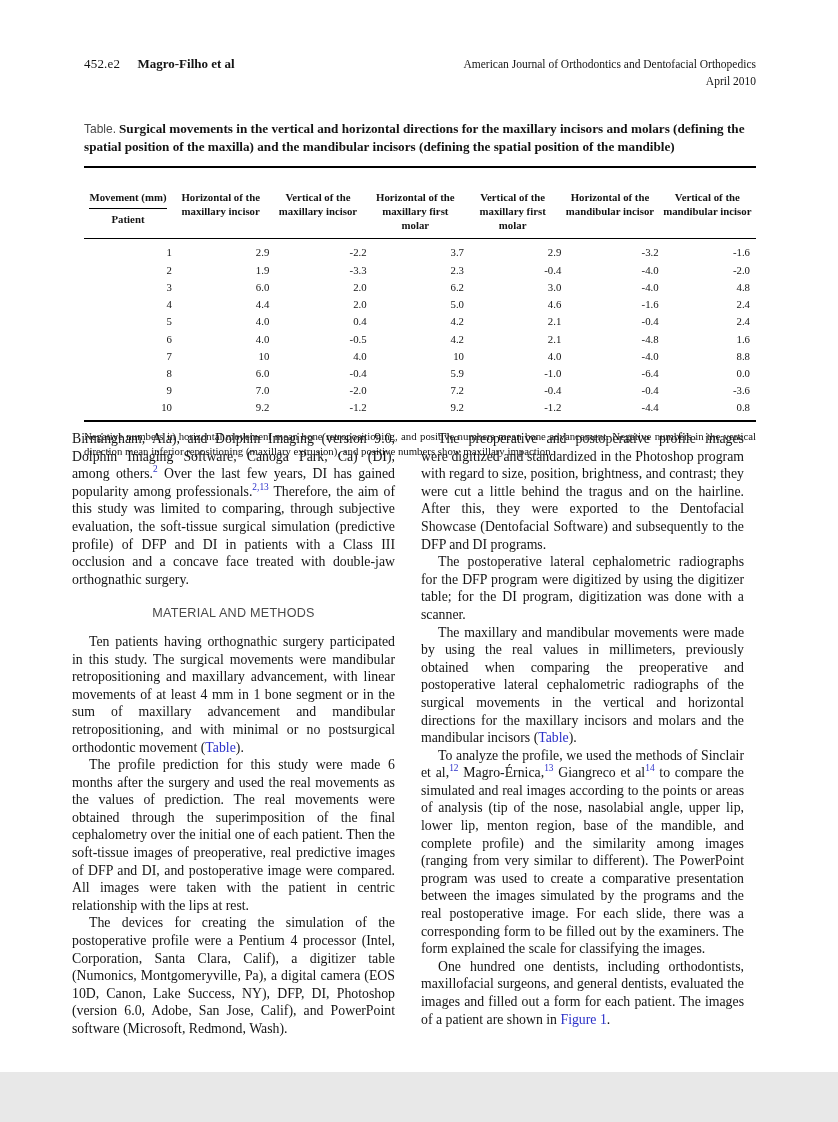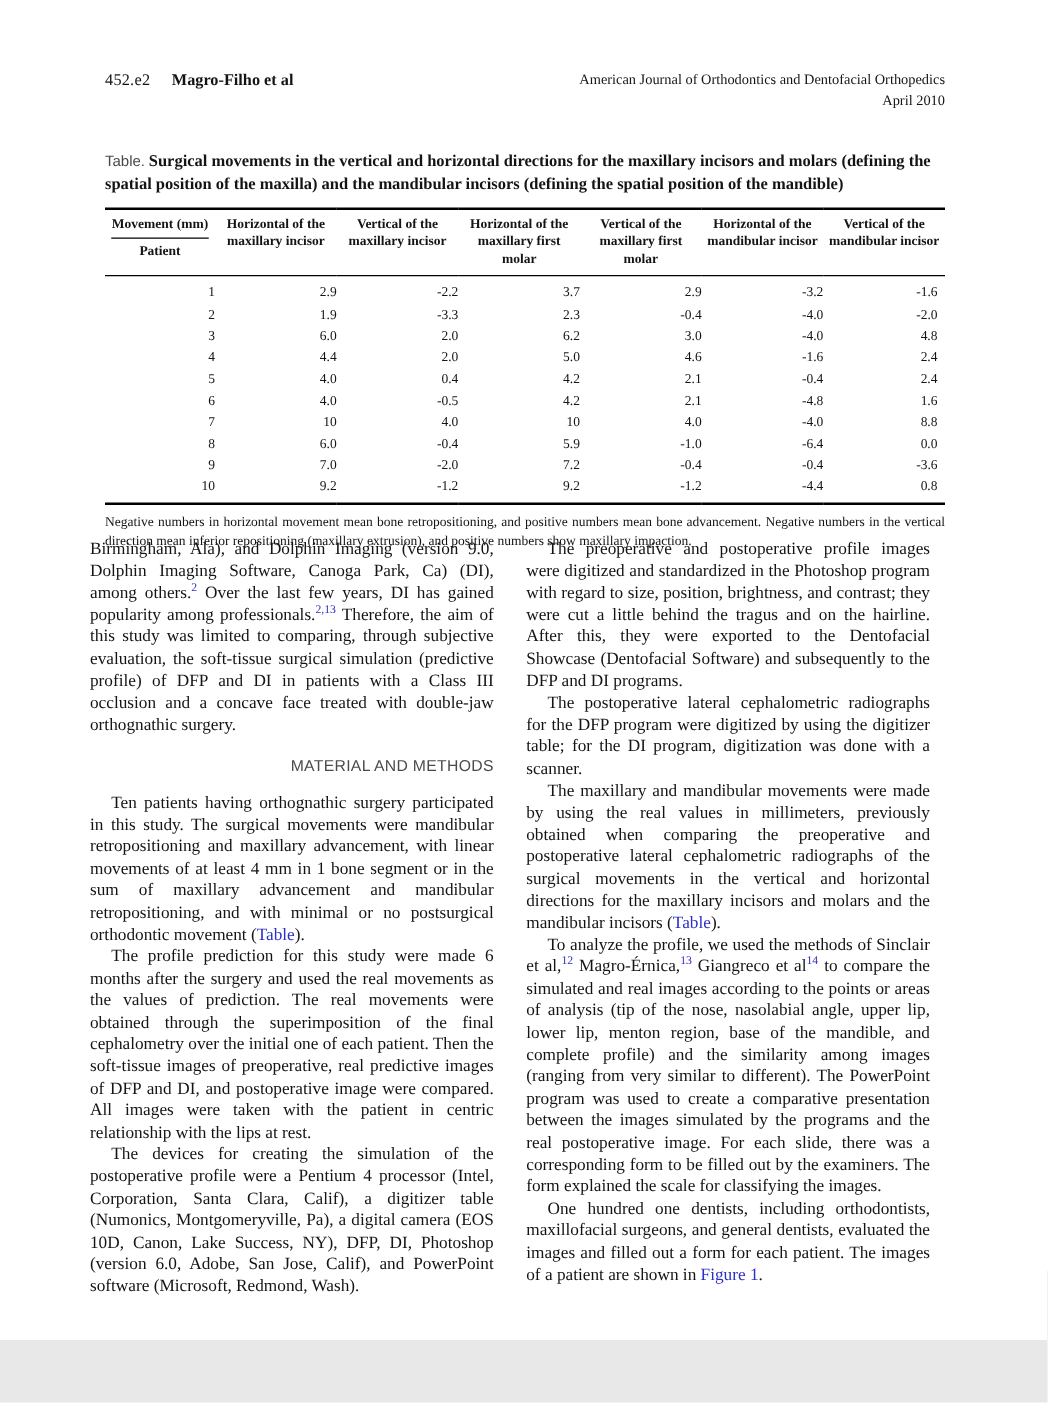--- a/index.html
+++ b/index.html
@@ -38,21 +38,21 @@
     margin-right:3px;
   }
   table.datatable{
     width:100%;border-collapse:collapse;margin-top:9px;
     border-top:2.4px solid var(--rule_black);
     border-bottom:2.4px solid var(--rule_black);
     font-size:10.8px;table-layout:fixed;
   }
   table.datatable thead th{
     font-weight:bold;vertical-align:top;text-align:center;
-    padding:5px 2px 6px 2px;line-height:1.28;
+    padding:23px 2px 6px 2px;line-height:1.28;
     border-bottom:1.1px solid var(--rule_black);
   }
   th.col-patient{text-align:left;width:88px;}
   .movement-label{display:inline-block;border-bottom:1.6px solid var(--rule_black);padding-bottom:3px;white-space:nowrap;}
   .patient-label{margin-top:4px;}
   table.datatable tbody td{
     padding:1.6px 0 1.6px 0;line-height:1.3;
     text-align:right;
   }
   td.cell-patient{text-align:right;padding-right:76px;}
@@ -68,21 +68,21 @@
     position:absolute;top:430px;left:72px;width:672px;
     display:flex;gap:26px;
   }
   .col{width:323px;font-size:13.8px;line-height:17.6px;text-align:justify;}
   .col p{margin:0;}
   .col p.indent{text-indent:17px;}
   .section-heading{
     font-family:"Liberation Sans","DejaVu Sans",sans-serif;
     font-size:12.6px;color:var(--heading_gray);
     letter-spacing:0.25px;font-weight:normal;
-    margin:17px 0 10px 0;text-align:right;
+    margin:17px 0 10px 0;text-align:center;
   }
   .ref-link{color:var(--link_blue);}
   span.sup{vertical-align:super;font-size:68%;line-height:0;}
 </style>
 </head>
 <body>
 
 <div class="page">
 
   <div class="running-head">

